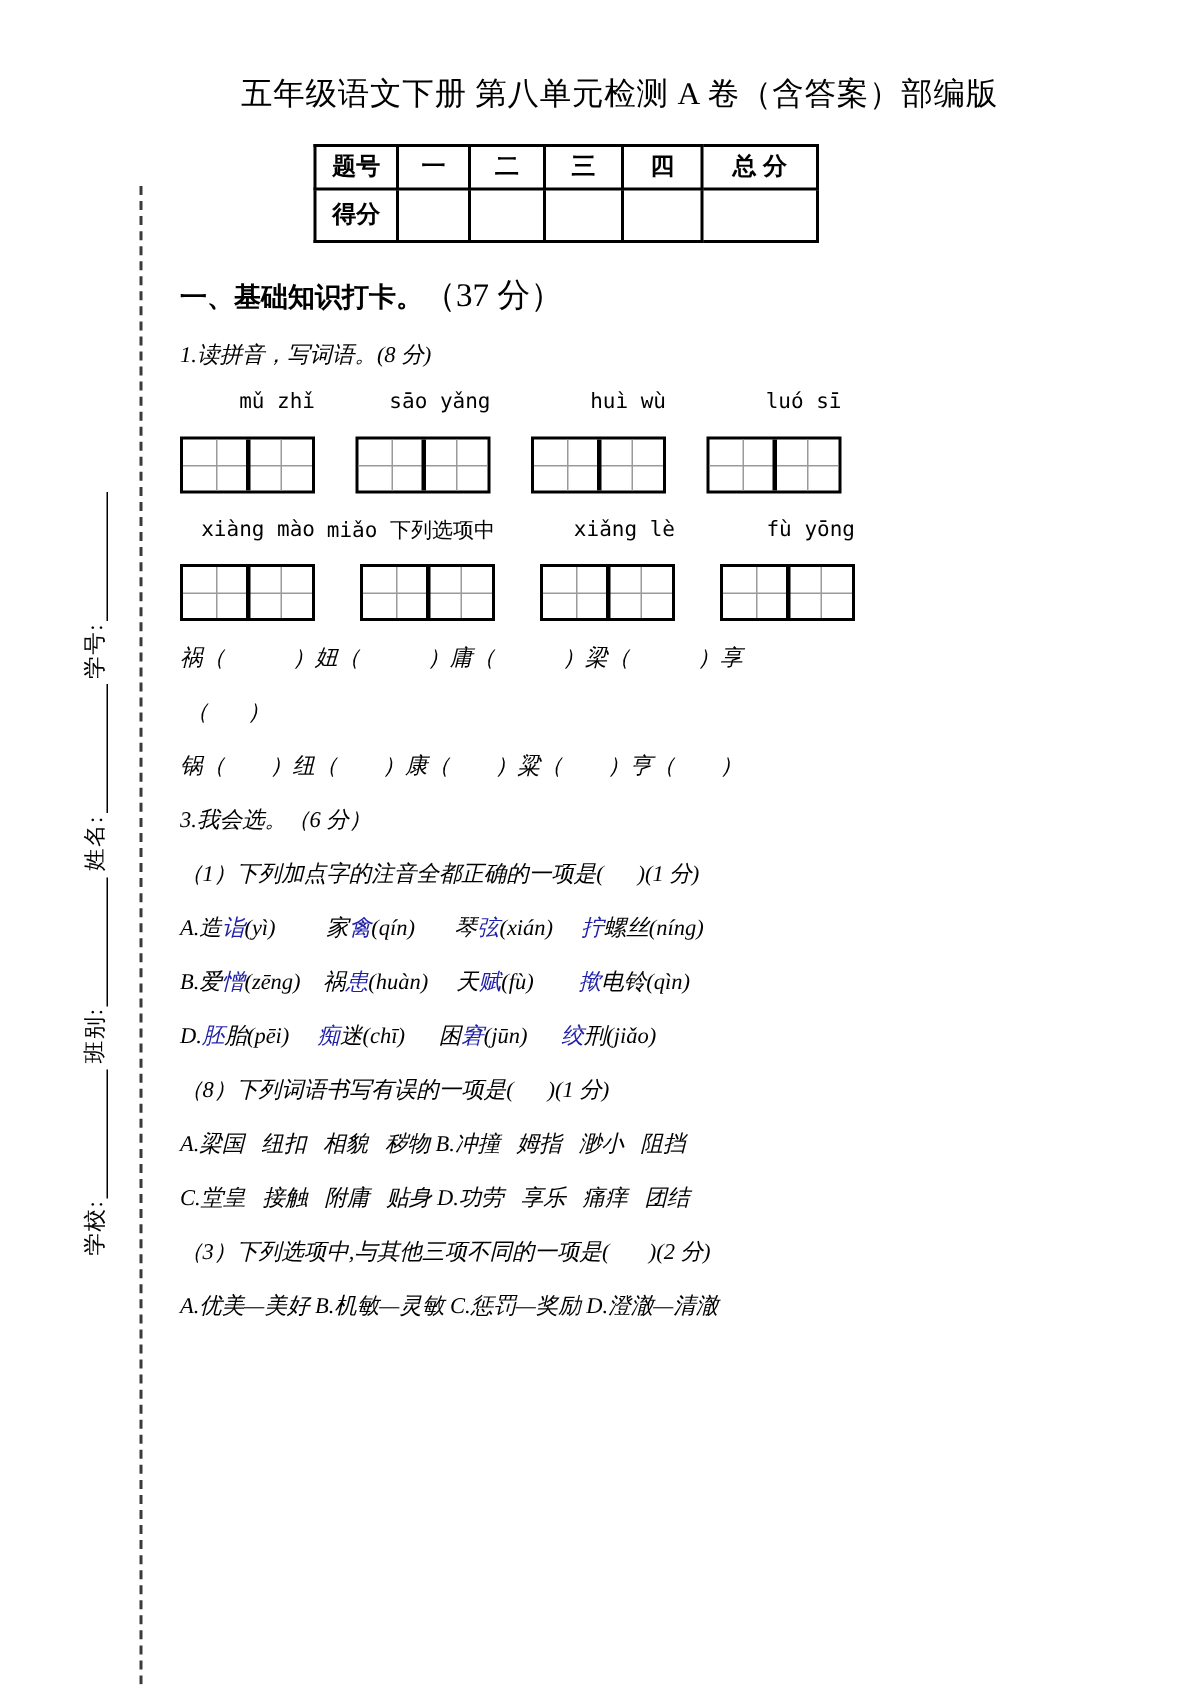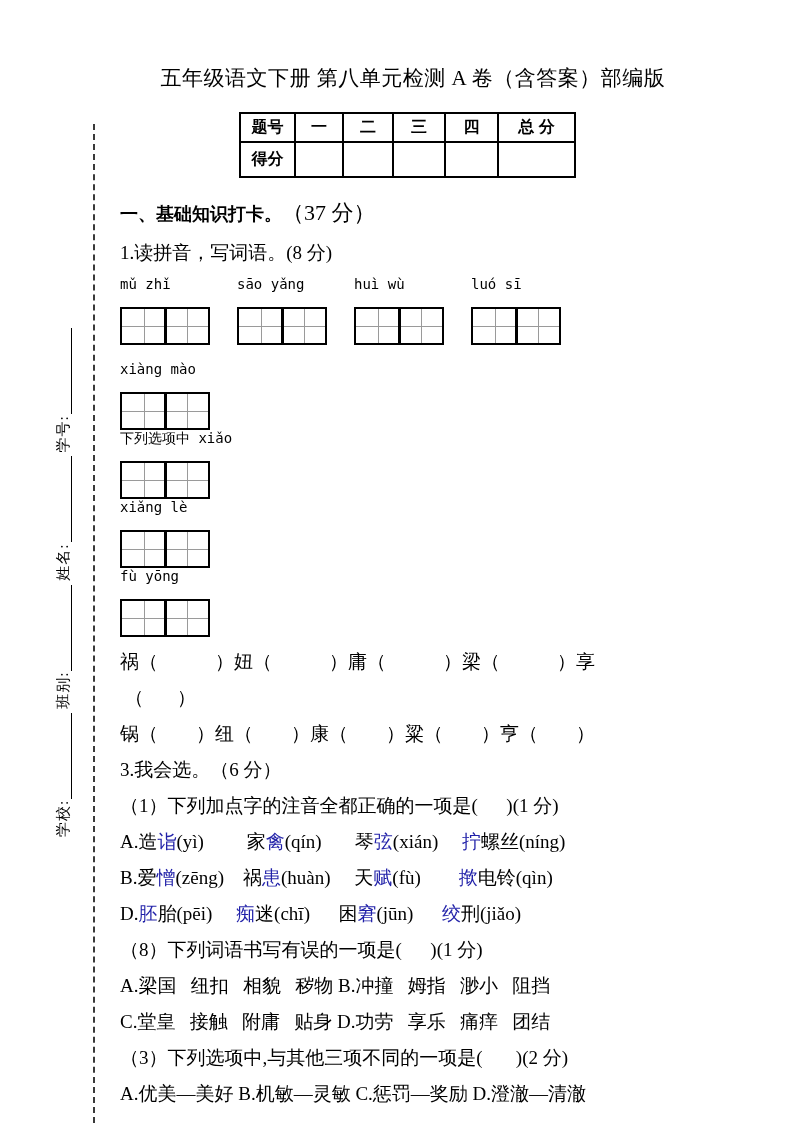--- a/index.html
+++ b/index.html
@@ -16,36 +16,36 @@
   
   .side-info {
     position:absolute; left:-238px; top:523px; width:602px; height:26px;
     transform:rotate(-90deg); display:flex; align-items:center;
     font-size:15px; white-space:nowrap;
   }
   .side-group { display:inline-flex; align-items:flex-end; }
   .side-lbl { letter-spacing:1px; }
   .fill-line { display:inline-block; width:86px; height:15px; border-bottom:1px solid #000; margin:0 4px 1px 1px; }
   
-  .content { position:absolute; left:0; top:16px; width:794px; padding:48px 58px 0 120px; }
+  .content { position:absolute; left:0; top:0; width:794px; padding:48px 58px 0 120px; }
   .title { position:relative; left:-15px; text-align:center; font-size:21px; letter-spacing:0.5px; }
-  .score-table { border-collapse:collapse; margin:20px 0 0 119px;
+  .score-table { border-collapse:collapse; margin:20px 0 0 89px;
     font-family:"Liberation Sans","DejaVu Sans",sans-serif; }
   .score-table td { border:2px solid #000; text-align:center; vertical-align:middle;
     font-weight:bold; font-size:16px; }
   .score-table tr.hdr td { height:29px; }
   .score-table tr.scr td { height:35px; }
   .sec-heading { margin-top:20px; font-size:18px; }
   .sec-heading .bold { font-weight:bold; font-family:"Liberation Sans","DejaVu Sans",sans-serif; }
   .sec-heading .score { font-size:22px; }
-  p.line { font-size:19px; line-height:22px; margin-top:14px; white-space:pre-wrap; }
+  p.line { font-size:15px; line-height:22px; margin-top:14px; white-space:pre-wrap;font-style:italic; }
   .grid-row { display:flex; margin-top:12px; }
   .grid-row.first { gap:27px; }
-  .grid-row.second { margin-top:16px;flex-direction:column; }
-  .unit { width:90px; display:flex; flex-direction:column; align-items:flex-start; }
+  .grid-row.second { gap:30px; margin-top:16px; }
+  .unit { width:90px; display:flex; flex-direction:column; align-items:flex-end; }
   .pinyin { font-family:"DejaVu Sans Mono",monospace; font-size:14px; height:18px;
     margin-bottom:13px; white-space:nowrap; }
   .tian { position:relative; width:90px; height:38px; border:2px solid #000; background:#fff; }
   .tian i { position:absolute; display:block; }
   .tian .h   { left:0; right:0; top:50%; height:1px; margin-top:-0.5px; background:var(--gridline); }
   .tian .v25 { top:0; bottom:0; left:25%; width:1px; background:var(--gridline); }
   .tian .v75 { top:0; bottom:0; left:75%; width:1px; background:var(--gridline); }
   .tian .v50 { top:0; bottom:0; left:50%; width:3px; margin-left:-1.5px; background:#000; }
   .accent { color:var(--accent); }
 </style>
@@ -155,21 +155,21 @@
       <div class="unit">
         <div class="pinyin">xiàng mào</div>
         <div class="tian">
             <i class="h"></i>
             <i class="v25"></i>
             <i class="v50"></i>
             <i class="v75"></i>
           </div>
       </div>
       <div class="unit">
-        <div class="pinyin">下列选项中 xiǎo</div>
+        <div class="pinyin">miǎo 下列选项中</div>
         <div class="tian">
             <i class="h"></i>
             <i class="v25"></i>
             <i class="v50"></i>
             <i class="v75"></i>
           </div>
       </div>
       <div class="unit">
         <div class="pinyin">xiǎng lè</div>
         <div class="tian">

